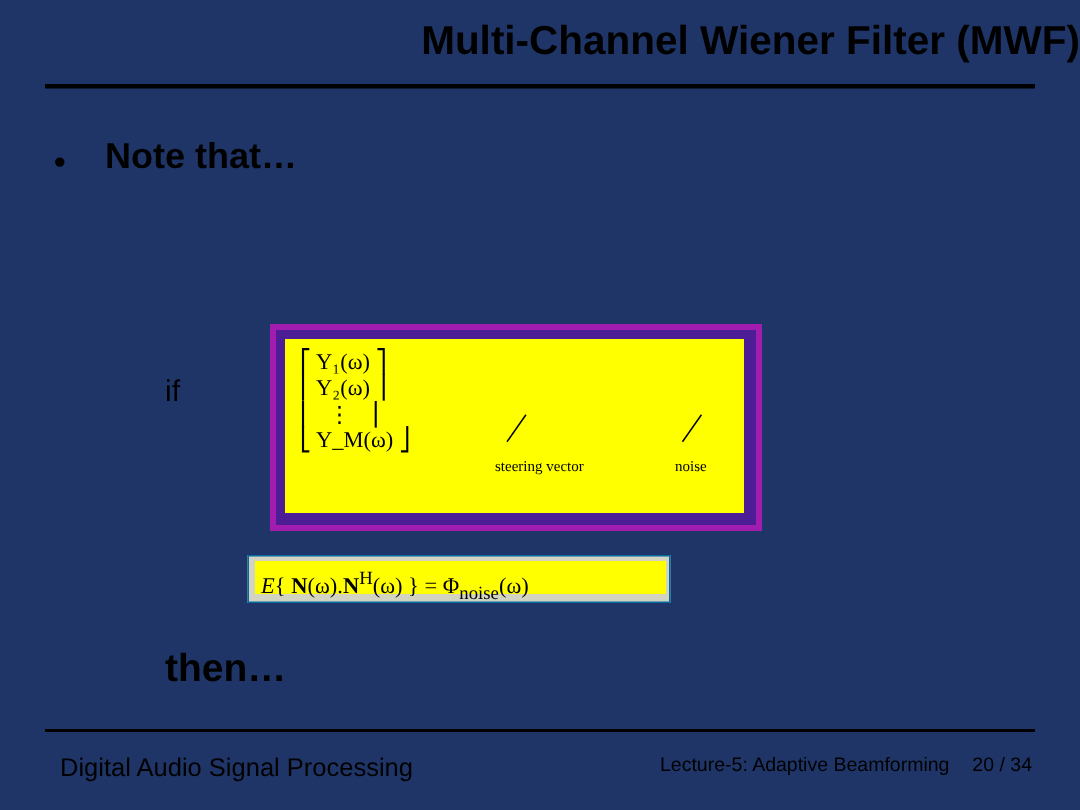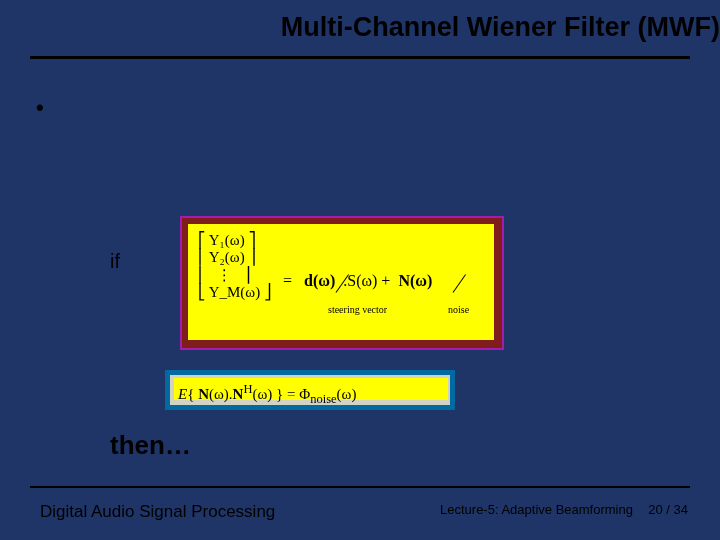--- a/index.html
+++ b/index.html
@@ -7,63 +7,58 @@
 .slide{position:absolute;top:0;left:0;width:720px;height:540px;background:#1f3568}
 .title{position:absolute;top:12px;left:0;width:720px;text-align:right;color:#000;font-weight:bold;font-size:27px}
 .hr-top{position:absolute;top:56px;left:30px;width:660px;height:3px;background:#000}
 .bullet-dot{position:absolute;left:36px;top:95px;color:#000;font-size:22px;font-weight:bold}
 .note{position:absolute;left:70px;top:91px;color:#000;font-size:24px;font-weight:bold}
 .line1{position:absolute;left:94px;top:138px;color:#000;font-size:20px}
 .line2{position:absolute;left:94px;top:166px;color:#000;font-size:20px}
 .u{text-decoration:underline}
 .paren{font-size:16px}
 .if{position:absolute;left:110px;top:250px;color:#000;font-size:20px;font-weight:normal}
-.eqbox1{position:absolute;left:180px;top:216px;width:320px;height:130px;background:#7f1d1d;border:2px solid #a21caf}
+.eqbox1{position:absolute;left:180px;top:216px;width:320px;height:130px;background:#4c1d95;border:4px solid #a21caf}
 .eqbox1 .inner{position:absolute;left:6px;top:6px;width:306px;height:116px;background:#ffff00}
 .eqbox1 .bracket{position:absolute;left:10px;top:8px;font-family:'Times New Roman',serif;font-size:15px;line-height:1.15;color:#000}
 .eqbox1 .rhs{position:absolute;left:95px;top:48px;font-family:'Times New Roman',serif;font-size:16px;color:#000}
 .eqbox1 .sv{position:absolute;left:140px;top:80px;font-family:'Times New Roman',serif;font-size:10px;color:#000}
 .eqbox1 .noise{position:absolute;left:260px;top:80px;font-family:'Times New Roman',serif;font-size:10px;color:#000}
 .eqbox1 .arrow1{position:absolute;left:148px;top:68px;width:22px;height:0;border-top:1px solid #000;transform:rotate(-55deg);transform-origin:left center}
 .eqbox1 .arrow2{position:absolute;left:265px;top:68px;width:22px;height:0;border-top:1px solid #000;transform:rotate(-55deg);transform-origin:left center}
-.eqbox2{position:absolute;left:165px;top:370px;width:280px;height:30px;background:#d3d3c2;border:5px solid #0369a1}
+.eqbox2{position:absolute;left:165px;top:370px;width:280px;height:30px;background:#d3d3c2;border:1px solid #0369a1}
 .eqbox2 .inner{position:absolute;left:4px;top:3px;width:270px;height:22px;background:#ffff00;font-family:'Times New Roman',serif;font-size:15px;color:#000;padding-left:4px;line-height:22px;white-space:nowrap}
 .then{position:absolute;left:110px;top:430px;color:#000;font-size:26px;font-weight:bold}
 .hr-bot{position:absolute;top:486px;left:30px;width:660px;height:2px;background:#000}
 .f-left{position:absolute;left:40px;top:502px;color:#000;font-size:17px}
 .f-mid{position:absolute;left:295px;top:502px;color:#000;font-size:13px}
 .f-right{position:absolute;left:440px;top:502px;color:#000;font-size:13px}
 .f-page{position:absolute;right:32px;top:502px;color:#000;font-size:13px}
 </style>
 </head>
 <body>
 
 <div class="slide">
 
   <div class="title">Multi-Channel Wiener Filter (MWF)</div>
   <div class="hr-top"></div>
 
   <div class="bullet-dot">•</div>
+  <div class="note">Note that…</div>
 
 
   <div class="if">if</div>
 
   <div class="eqbox1">
     <div class="inner">
       <div class="bracket">
         ⎡ <span>Y₁(ω)</span> ⎤<br>
         ⎢ <span>Y₂(ω)</span> ⎥<br>
         ⎢ &nbsp;&nbsp;<span>⋮</span>&nbsp;&nbsp; ⎥<br>
         ⎣ <span>Y_M(ω)</span> ⎦
-      </div>
-      <div class="rhs">
-        <span>=</span>&nbsp;&nbsp;
-        <b>d(ω)</b>&nbsp;
-        <span>.S(ω) +</span>&nbsp;
-        <b>N(ω)</b>
       </div>
       <div class="arrow1"></div>
       <div class="arrow2"></div>
       <div class="sv">steering vector</div>
       <div class="noise">noise</div>
     </div>
   </div>
 
   <div class="eqbox2">
     <div class="inner">

